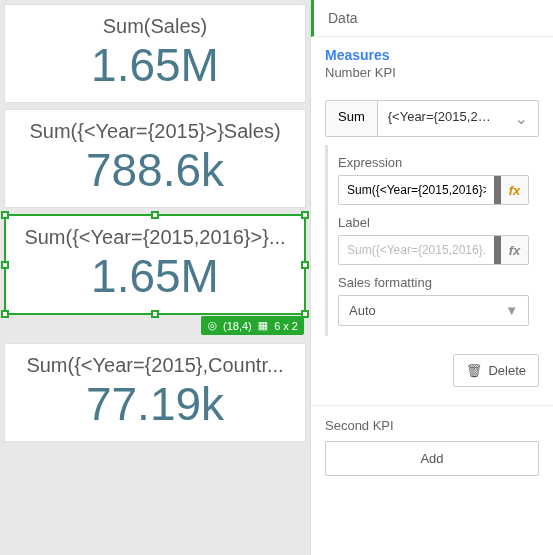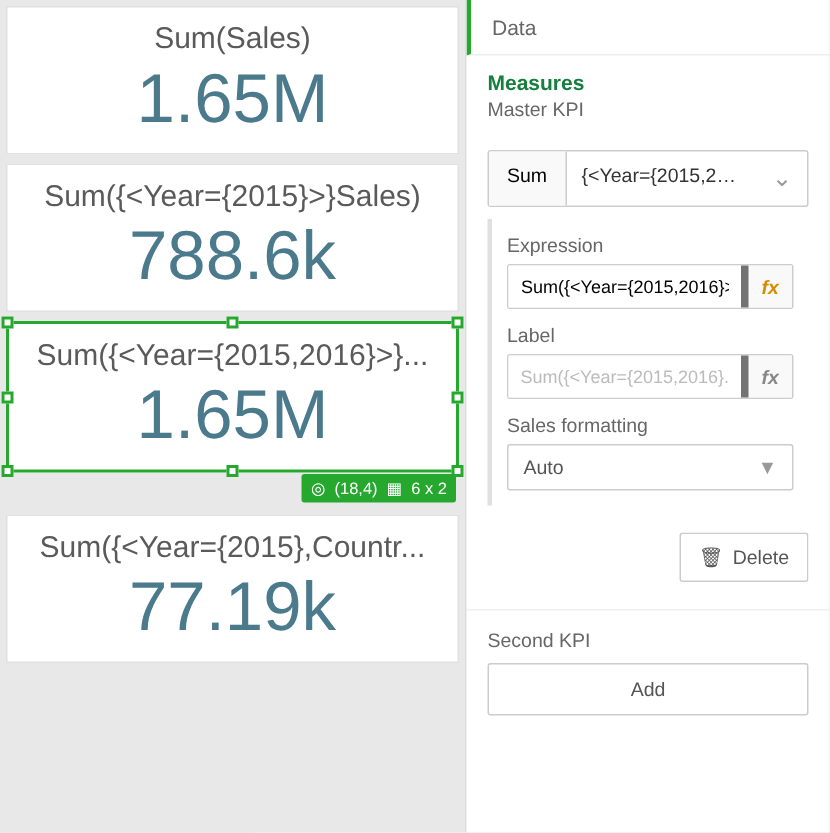--- a/index.html
+++ b/index.html
@@ -10,31 +10,31 @@
 .kpi-value { color: #4a7a8c; font-size: 46px; font-weight: 400; }
 .kpi-card.selected { border: 2px solid #26a82f; position: relative; }
 .selected .kpi-value { color: #4a7a8c; }
 .handle { position: absolute; width: 8px; height: 8px; background: #fff; border: 2px solid #26a82f; }
 .h-tl { top:-5px; left:-5px; } .h-tr{top:-5px;right:-5px;} .h-bl{bottom:-5px;left:-5px;} .h-br{bottom:-5px;right:-5px;}
 .h-t{top:-5px;left:50%;margin-left:-4px;} .h-b{bottom:-5px;left:50%;margin-left:-4px;}
 .h-l{left:-5px;top:50%;margin-top:-4px;} .h-r{right:-5px;top:50%;margin-top:-4px;}
 .coord-badge { position: absolute; bottom: -22px; right: 0; background: #26a82f; color: #fff; font-size: 11px; padding: 3px 6px; border-radius: 2px; display: flex; align-items: center; gap: 6px; }
 .panel { flex: 1; background: #fff; border-left: 1px solid #ddd; display: flex; flex-direction: column; overflow-y: auto; }
 .tab { padding: 10px 14px; color: #666; font-size: 14px; border-left: 3px solid #26a82f; border-bottom: 1px solid #eee; }
-.section-h { padding: 10px 14px 2px; font-weight: bold; font-size: 14px; color: #15803d; }
+.section-h { padding: 10px 14px 2px; font-weight: bold; font-size: 14px; color: #3b82f6; }
 .sub-h { padding: 0 14px 8px; font-size: 13px; color: #666; }
 .aggr-row { display: flex; margin: 12px 14px 8px; border: 1px solid #ccc; border-radius: 2px; }
 .aggr-btn { padding: 8px 12px; font-size: 13px; background: #f9f9f9; border-right: 1px solid #ccc; }
 .aggr-field { flex: 1; padding: 8px 10px; font-size: 13px; color: #333; white-space: nowrap; overflow: hidden; text-overflow: ellipsis; }
 .aggr-chev { padding: 8px 10px; color: #999; }
 .indent-box { margin: 0 14px 10px; padding: 10px; border-left: 3px solid #e0e0e0; }
 .field-label { font-size: 13px; color: #666; margin-bottom: 5px; }
 .input-wrap { display: flex; border: 1px solid #ccc; border-radius: 2px; margin-bottom: 10px; }
 .input-wrap input { flex: 1; border: none; padding: 7px 8px; font-size: 12px; outline: none; min-width: 0; }
-.fx-btn { width: 34px; background: #f9f9f9; border-left: 5px solid #737373; display: flex; align-items: center; justify-content: center; color: #d68c00; font-style: italic; font-weight: bold; font-size: 13px; }
+.fx-btn { width: 34px; background: #f9f9f9; border-left: 7px solid #737373; display: flex; align-items: center; justify-content: center; color: #d68c00; font-style: italic; font-weight: bold; font-size: 13px; }
 .select-wrap { border: 1px solid #ccc; border-radius: 2px; padding: 7px 10px; display: flex; justify-content: space-between; font-size: 13px; color: #555; gap: 46px; }
 .master-row { margin: 8px 14px; }
 .btn-full { width: 100%; border: 1px solid #ccc; background: #fff; padding: 9px; font-size: 13px; color: #555; border-radius: 2px; display: flex; align-items: center; justify-content: center; gap: 6px; cursor: pointer; }
 .btn-del { float: right; border: 1px solid #ccc; background: #fff; padding: 8px 12px; font-size: 13px; color: #555; border-radius: 2px; display: flex; align-items: center; gap: 6px; cursor: pointer; }
 .divider { border-top: 1px solid #eee; margin: 10px 0 0; }
 .second-kpi { padding: 12px 14px; }
 input::placeholder { color: #bbb; }
 </style>
 </head>
 <body>
@@ -69,21 +69,21 @@
   <div style="height:22px"></div>
   <div class="kpi-card">
     <div class="kpi-label">Sum({&lt;Year={2015},Countr...</div>
     <div class="kpi-value">77.19k</div>
   </div>
 </div>
 
 <div class="panel">
   <div class="tab">Data</div>
   <div class="section-h">Measures</div>
-  <div class="sub-h">Master KPI</div>
+  <div class="sub-h">Number KPI</div>
   <div class="aggr-row">
     <div class="aggr-btn">Sum</div>
     <div class="aggr-field">{&lt;Year={2015,2016...</div>
     <div class="aggr-chev">⌄</div>
   </div>
   <div class="indent-box">
     <div class="field-label">Expression</div>
     <div class="input-wrap">
       <input type="text" value="Sum({&lt;Year={2015,2016}&gt;}S" style="">
       <div class="fx-btn">fx</div>

